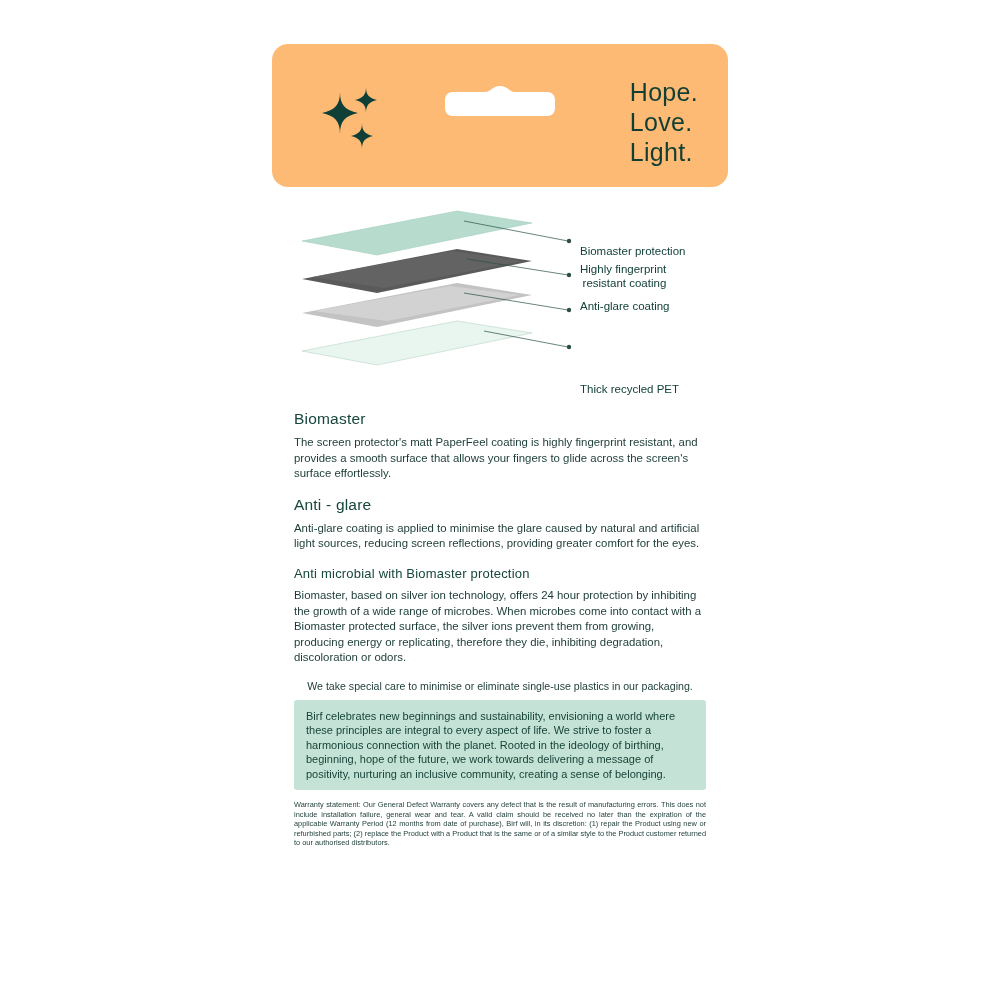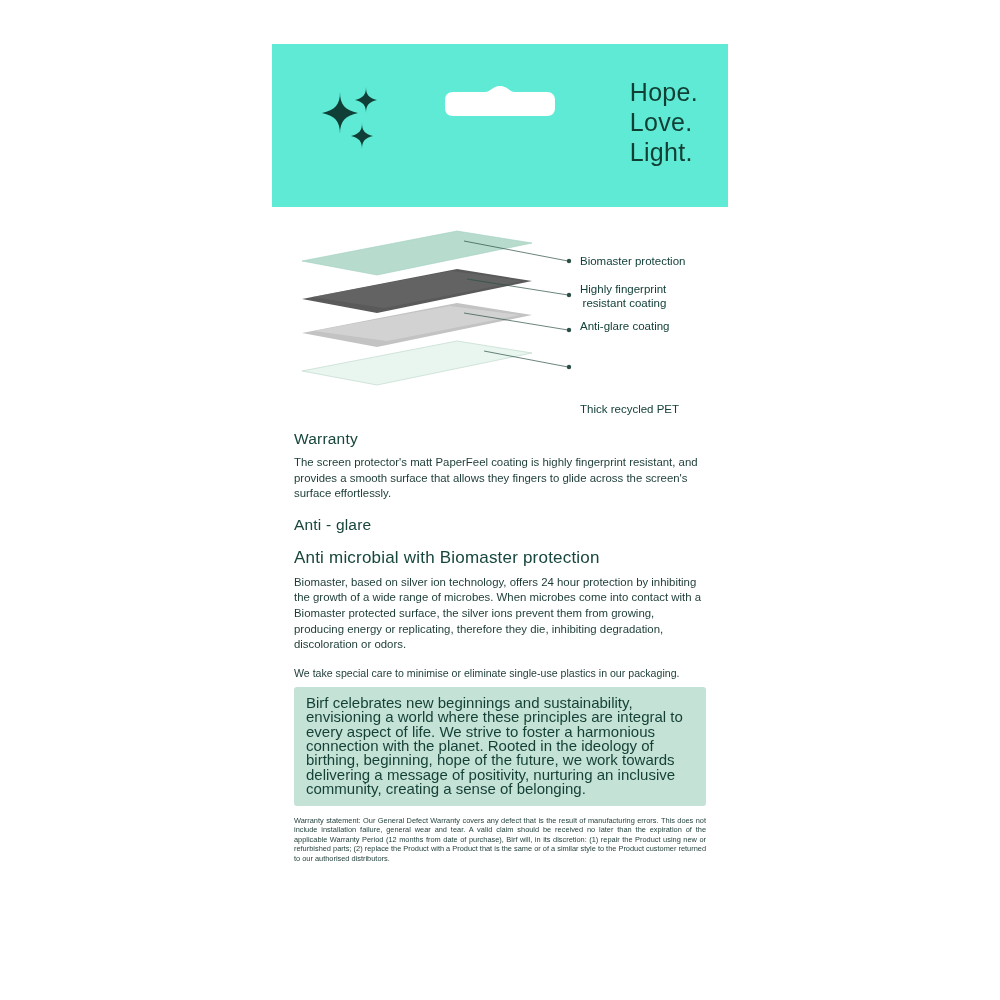--- a/index.html
+++ b/index.html
@@ -15,22 +15,23 @@
     left: 272px;
     top: 44px;
     width: 456px;
     height: 912px;
     background: #ffffff;
     overflow: hidden;
   }
   
   .header {
     position: relative;
-    height: 163px;
-    background: #5eead4;
+    height: 143px;
+    background: #fdba74;
+    border-radius: 16px;
   }
   .sparkles {
     position: absolute;
     left: 38px;
     top: 35px;
     width: 90px;
     height: 85px;
   }
   .hang-hole {
     position: absolute;
@@ -58,58 +59,58 @@
     margin-top: 4px;
   }
   .diagram svg { position: absolute; left: 0; top: 0; }
   .layer-label {
     position: absolute;
     font-size: 11.5px;
     color: #14413a;
     line-height: 14px;
     white-space: pre-line;
   }
-  .lbl0 { left: 308px; top: 43px; }
+  .lbl0 { left: 308px; top: 53px; }
   .lbl1 { left: 308px; top: 71px; text-align: right; }
   .lbl2 { left: 308px; top: 108px; }
   .lbl3 { left: 308px; top: 143px; margin-top: 48px; }
 
   
   .body {
     padding: 0 22px;
     box-sizing: border-box;
   }
   .sec-title {
     color: #16463c;
     font-size: 15.5px;
     font-weight: 400;
     margin: 14px 0 7px 0;
     letter-spacing: .2px;
   }
-  .sec-title.big { font-size: 17px; }
+  .sec-title.big { font-size: 13px; }
   .sec-body {
     color: #1b3b36;
     font-size: 11.4px;
     line-height: 15.6px;
     margin: 0;
   }
 
   .packaging-note {
-    text-align: left;
+    text-align: center;
     color: #1b3b36;
     font-size: 10.6px;
     margin: 14px 0 8px 0;
   }
 
   .brand-box {
     background: #c5e2d6;
     border-radius: 3px;
     padding: 9px 12px;
     color: #133f35;
-    font-size: 15px;
+    font-size: 11px;
     line-height: 14.4px;
   }
 
   .warranty {
     margin-top: 10px;
     color: #1b3b36;
     font-size: 7.4px;
     line-height: 9.6px;
     text-align: justify;
   }
@@ -167,24 +168,25 @@
 
     <div class="layer-label lbl0">Biomaster protection</div>
     <div class="layer-label lbl1">Highly fingerprint
 resistant coating</div>
     <div class="layer-label lbl2">Anti-glare coating</div>
     <div class="layer-label lbl3">Thick recycled PET</div>
   </div>
 
   <div class="body">
 
-    <h3 class="sec-title">Warranty</h3>
-    <p class="sec-body">The screen protector's matt PaperFeel coating is highly fingerprint resistant, and provides a smooth surface that allows they fingers to glide across the screen's surface effortlessly.</p>
+    <h3 class="sec-title">Biomaster</h3>
+    <p class="sec-body">The screen protector's matt PaperFeel coating is highly fingerprint resistant, and provides a smooth surface that allows your fingers to glide across the screen's surface effortlessly.</p>
 
     <h3 class="sec-title">Anti - glare</h3>
+    <p class="sec-body">Anti-glare coating is applied to minimise the glare caused by natural and artificial light sources, reducing screen reflections, providing greater comfort for the eyes.</p>
 
 
     <h3 class="sec-title big">Anti microbial with Biomaster protection</h3>
     <p class="sec-body">Biomaster, based on silver ion technology, offers 24 hour protection by inhibiting the growth of a wide range of microbes.  When microbes come into contact with a Biomaster protected surface, the silver ions prevent them from growing, producing energy or replicating, therefore they die, inhibiting degradation, discoloration or odors.</p>
 
     <div class="packaging-note">We take special care to minimise or eliminate single-use plastics in our packaging.</div>
 
     <div class="brand-box">Birf celebrates new beginnings and sustainability, envisioning a world where these principles are integral to every aspect of life. We strive to foster a harmonious connection with the planet. Rooted in the ideology of birthing, beginning, hope of the future, we work towards delivering a message of positivity, nurturing an inclusive community, creating a sense of belonging.</div>
 
     <div class="warranty">

